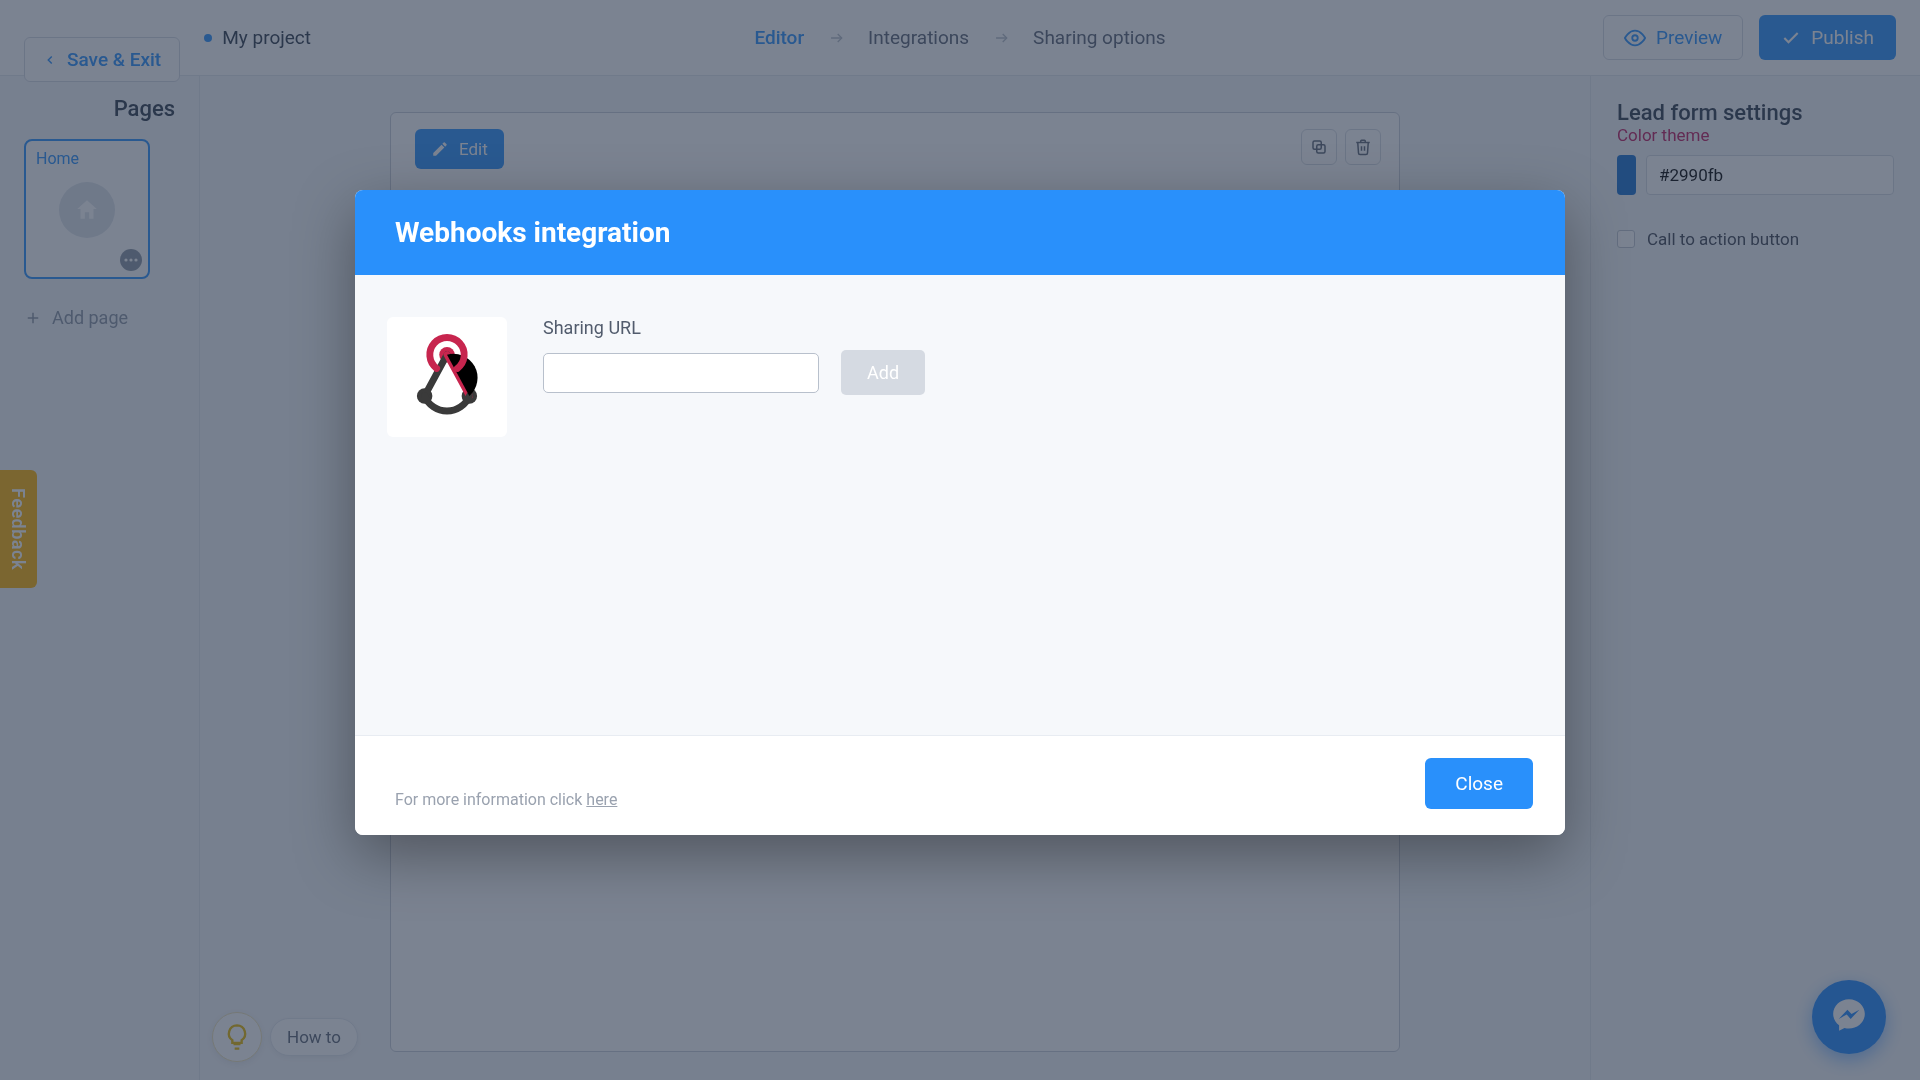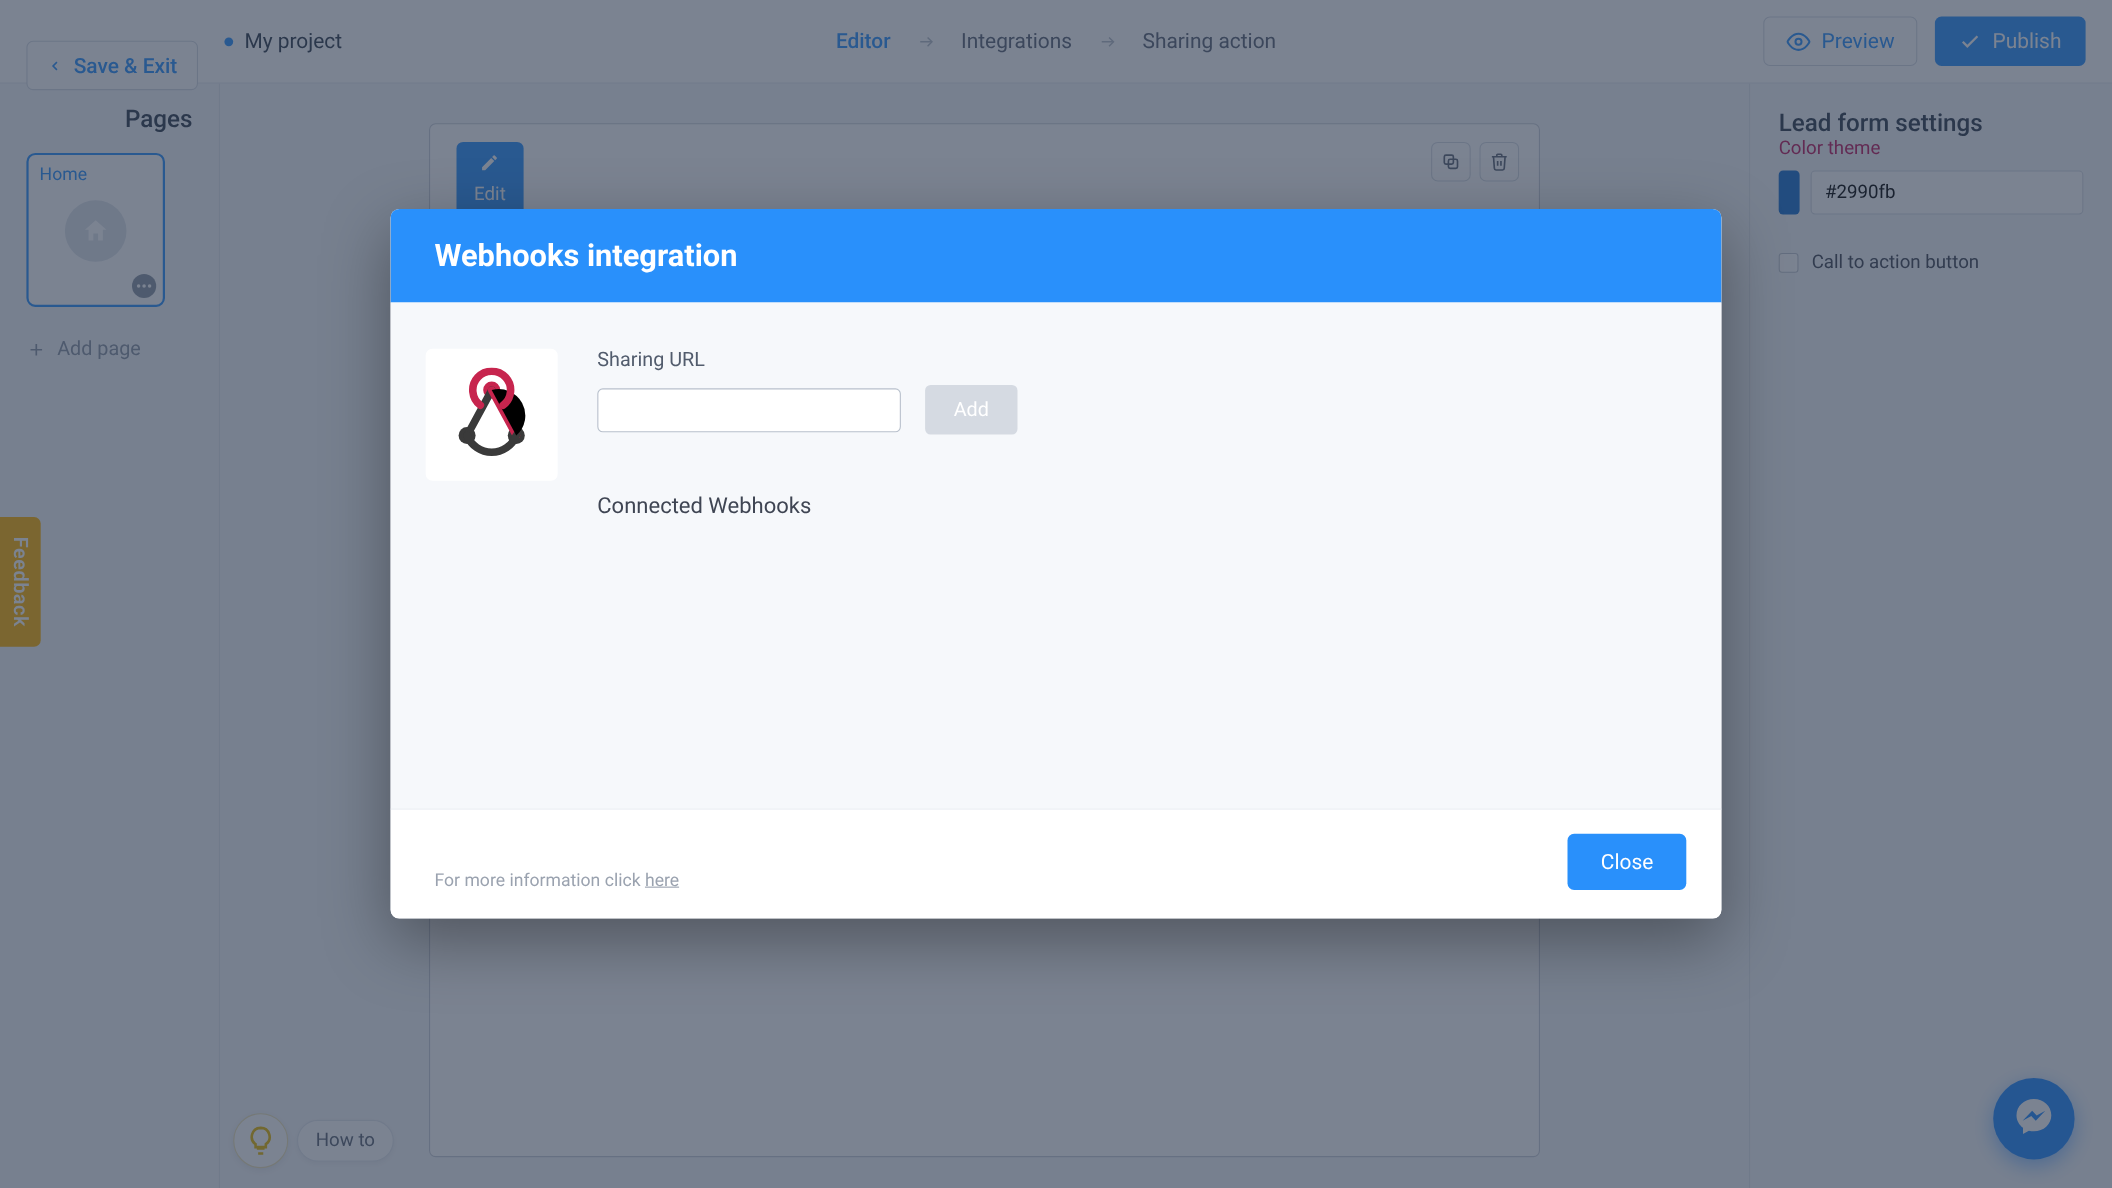--- a/index.html
+++ b/index.html
@@ -27,21 +27,21 @@
 .page-thumb { border: 2px solid #2990fb; border-radius: 8px; width: 126px; height: 140px; padding: 8px 10px; position: relative; background:#fff; }
 .page-thumb-label { color: #2990fb; font-size: 16px; }
 .page-thumb-circle { width: 56px; height: 56px; border-radius: 50%; background: #dfe4eb; margin: 14px auto 0; display:flex; align-items:center; justify-content:center; color:#fff; }
 .page-thumb-more { position: absolute; right: 6px; bottom: 6px; width: 22px; height: 22px; border-radius: 50%; background: #8a94a3; display:flex; align-items:center; justify-content:center; color:#fff; font-weight:bold;}
 .add-page-row { display: flex; align-items: center; gap: 10px; color: #8a94a3; font-size: 18px; margin-top: 28px; cursor: pointer; }
 
 .canvas-panel { flex: 1; position: relative; padding: 36px; }
 .canvas-block { width: 1010px; min-height: 940px; border: 1px solid #c9ced7; border-radius: 6px; background: #fff; margin: 0 auto; position: relative; padding: 20px 32px; }
 .block-toolbar { position: absolute; top: 16px; right: 18px; display:flex; gap:8px; }
 .toolbar-icon-btn { width: 36px; height: 36px; border: 1px solid #d6dbe3; border-radius: 6px; background:#fff; display:flex; align-items:center; justify-content:center; color:#5c6575; cursor:pointer; }
-.edit-btn { position:absolute; top:16px; left:24px; background:#2990fb; color:#fff; border:none; border-radius:6px; padding:10px 16px; display:flex; align-items:center; gap:10px; font-size:17px; cursor:pointer;flex-direction:column;}
+.edit-btn { position:absolute; top:16px; left:24px; background:#2990fb; color:#fff; border:none; border-radius:6px; padding:10px 16px; display:flex; align-items:center; gap:10px; font-size:17px; cursor:pointer;}
 .block-heading { text-align:center; color:#3f4553; font-size:19px; margin-top:60px;}
 
 .right-panel { width: 330px; padding: 24px 26px; border-left: 1px solid #e3e7ed; }
 .right-panel h3 { font-size: 22px; font-weight: 500; color: #2f3a4b; }
 .field-label { color: #be185d; font-size: 17px; margin-bottom: 10px; display:block; }
 .color-row { display:flex; gap:10px; align-items:center; margin-bottom: 34px;}
 .color-swatch { width: 40px; height: 40px; border-radius: 4px; background: #156ed0; }
 .color-input { flex:1; height: 40px; border:1px solid #d6dbe3; border-radius:4px; padding:0 12px; font-size:17px; background:#fff; }
 .cta-row { display:flex; align-items:center; gap:12px; color:#3f4553; font-size:17px;}
 .checkbox { width:18px; height:18px; border:1px solid #c0c6d0; border-radius:3px; background:#fff; }
@@ -104,21 +104,21 @@
             <polyline points="14 6 20 12 14 18"></polyline>
           </svg>
       </span>
       <span class="crumb-item">Integrations</span>
       <span class="crumb-arrow">
         <svg class="icon-svg" width="16" height="16" viewBox="0 0 24 24" fill="none" stroke="#b6bdc7" stroke-width="2">
             <line x1="4" y1="12" x2="20" y2="12"></line>
             <polyline points="14 6 20 12 14 18"></polyline>
           </svg>
       </span>
-      <span class="crumb-item">Sharing action</span>
+      <span class="crumb-item">Sharing options</span>
     </div>
 
     <div class="topbar-right">
       <button class="preview-btn">
         <span>
           <svg class="icon-svg" width="22" height="22" viewBox="0 0 24 24" fill="none" stroke="#2990fb" stroke-width="2">
               <path d="M1 12s4-8 11-8 11 8 11 8-4 8-11 8S1 12 1 12z"></path>
               <circle cx="12" cy="12" r="3"></circle>
             </svg>
         </span>
@@ -248,21 +248,20 @@
             <path d="M50 24 A28 28 0 0 1 76 72" stroke="none"></path>
             <path d="M38 40 A20 20 0 1 1 62 40" stroke="#c7254e" stroke-width="8" fill="none" stroke-linecap="round"></path>
           </svg>
         </div>
         <div class="modal-main">
           <span class="modal-label">Sharing URL</span>
           <div class="url-row">
             <input class="url-input" style="">
             <button class="add-btn">Add</button>
           </div>
-          <div class="connected-label">Connected Webhooks</div>
         </div>
       </div>
       <div class="modal-footer">
         <span class="info-text">
           <span>For more information click </span>
           <a>here</a>
         </span>
         <button class="close-btn">Close</button>
       </div>
     </div>

